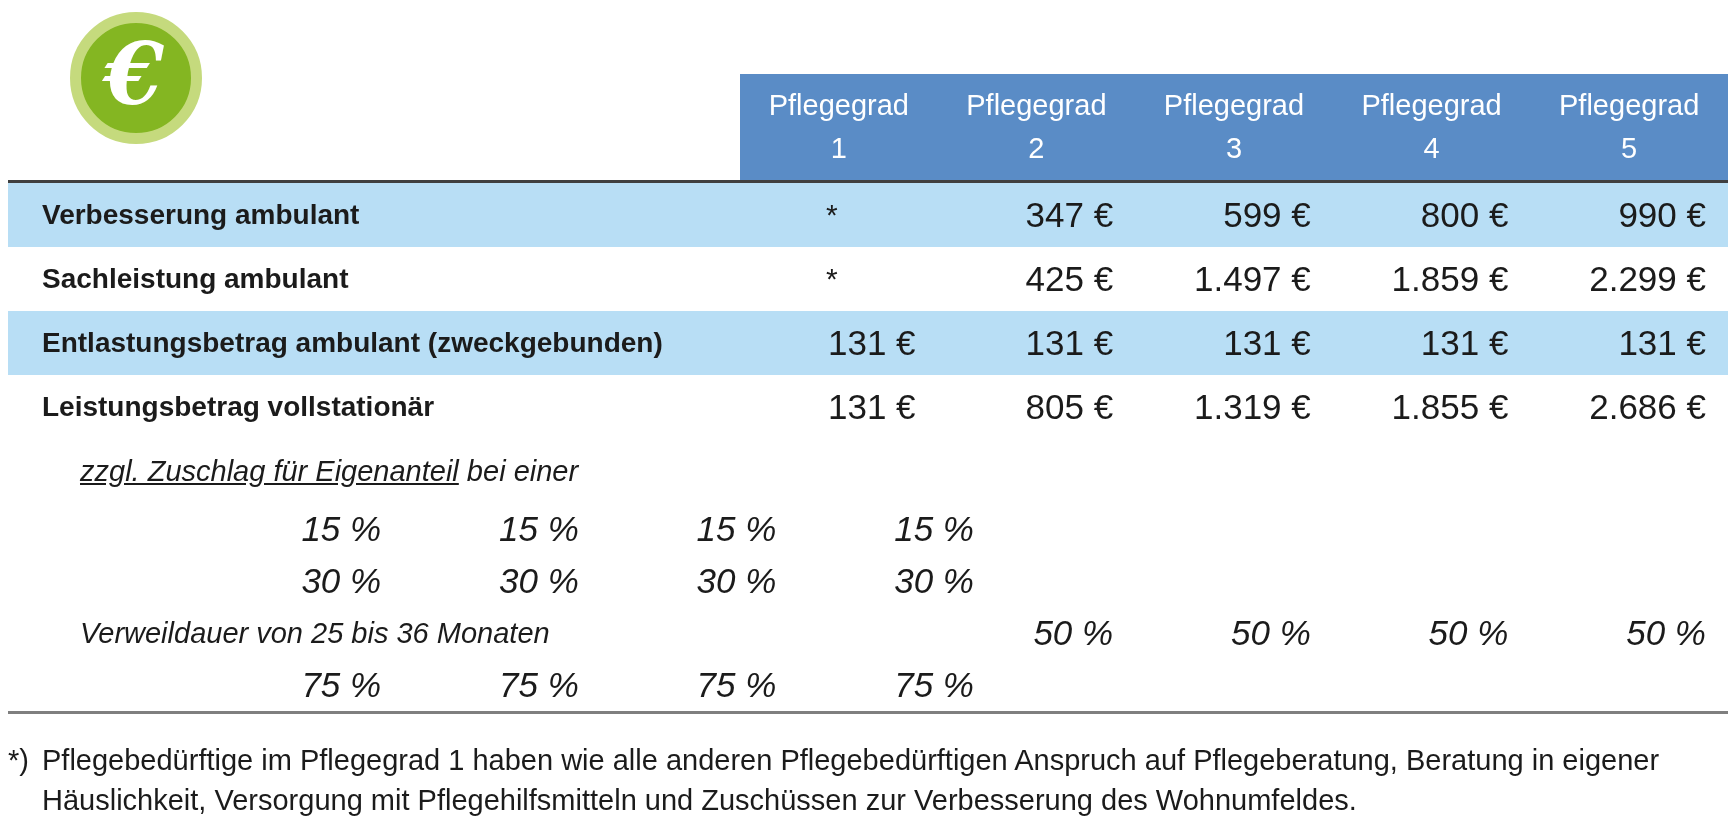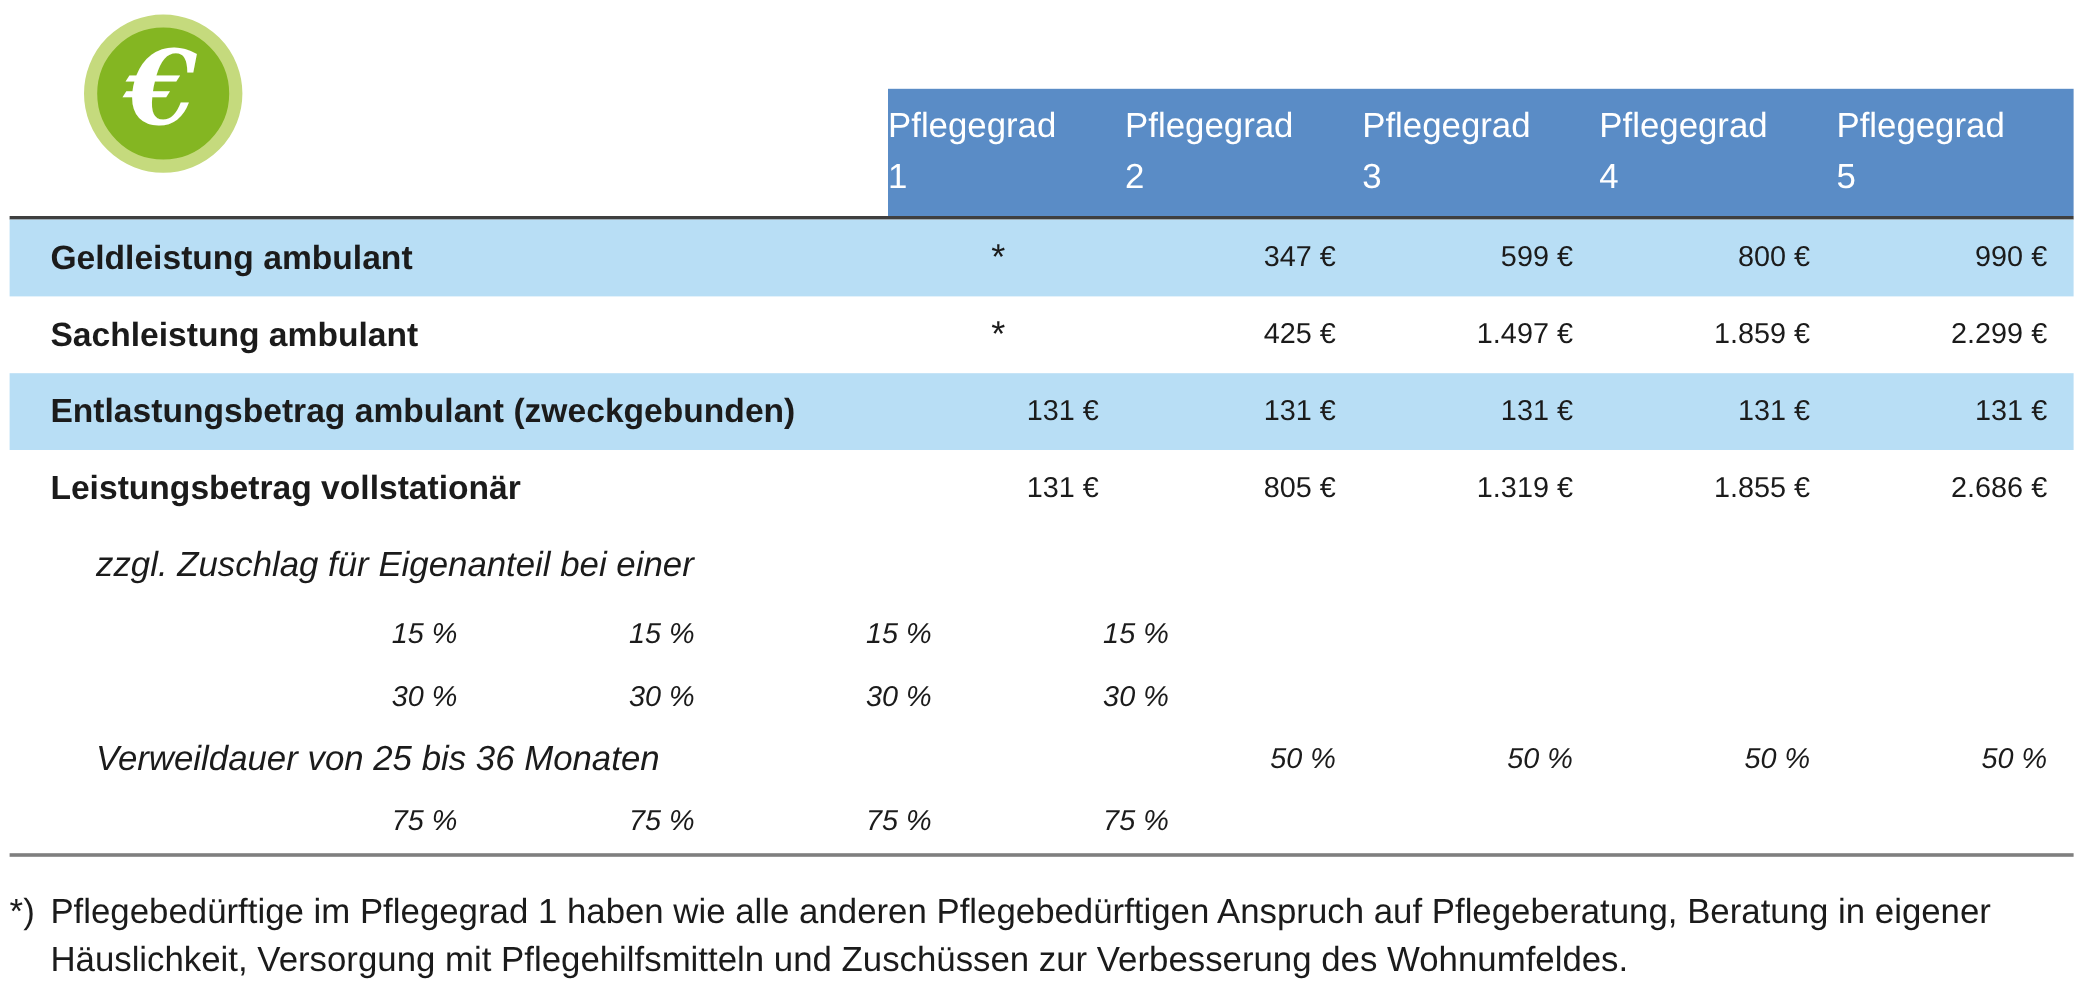--- a/index.html
+++ b/index.html
@@ -47,21 +47,21 @@
   .hdr {
     margin-left: 732px;
     height: 106px;
     background: #5a8cc6;
     display: flex;
   }
   .hcell {
     width: 197.6px;
     display: flex;
     flex-direction: column;
-    align-items: flex-start;
+    align-items: center;
     justify-content: center;
     color: #ffffff;
     font-size: 29px;
     line-height: 43px;
   }
   .rows {
     border-top: 3px solid #3f3f3f;
     border-bottom: 3px solid #7f7f7f;
   }
   .row { display: flex; align-items: center; }
@@ -80,30 +80,30 @@
   .row.sub .cell.label {
     padding-left: 72px;
     font-weight: normal;
     font-style: italic;
     font-size: 29px;
   }
   .cell.val {
     width: 197.6px;
     text-align: right;
     padding-right: 22px;
-    font-size: 24px;
+    font-size: 35px;
     white-space: nowrap;
   }
   .row.sub .cell.val { font-style: italic; }
   .cell.val.ast {
     text-align: center;
     padding-right: 14px;
     font-size: 30px;
   }
-  .u { }
+  .u { text-decoration: underline; }
 
   
   .footnote {
     position: absolute;
     left: 8px;
     top: 740px;
     display: flex;
     font-size: 29px;
     line-height: 40px;
   }
@@ -140,21 +140,21 @@
       </div>
       <div class="hcell">
         <span>Pflegegrad</span>
         <span>5</span>
       </div>
     </div>
 
     <div class="rows">
 
       <div class="row main shaded">
-        <div class="cell label">Geldleistung ambulant</div>
+        <div class="cell label">Verbesserung ambulant</div>
         <div class="cell val ast">*</div>
         <div class="cell val">347 €</div>
         <div class="cell val">599 €</div>
         <div class="cell val">800 €</div>
         <div class="cell val">990 €</div>
       </div>
 
       <div class="row main">
         <div class="cell label">Sachleistung ambulant</div>
         <div class="cell val ast">*</div>

